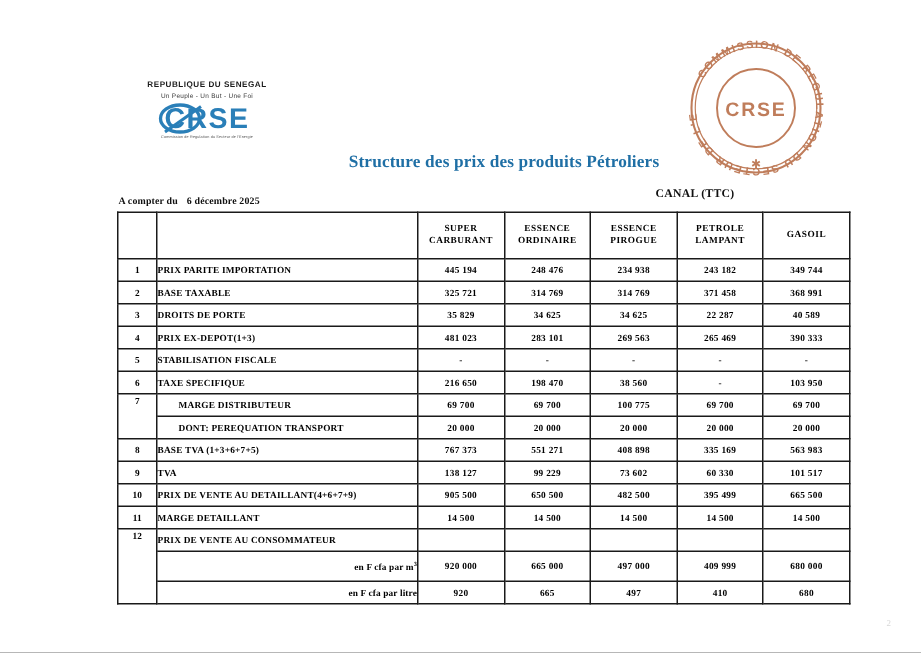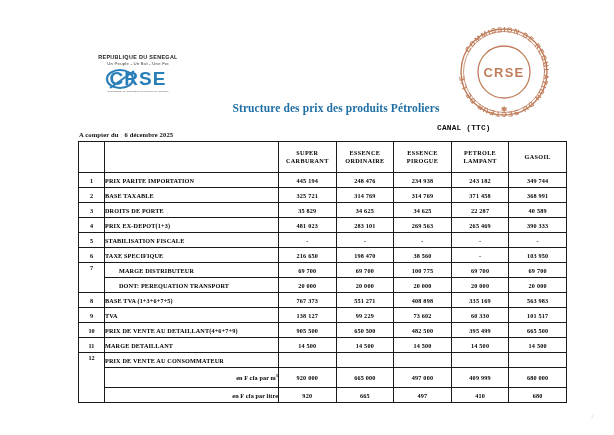--- a/index.html
+++ b/index.html
@@ -79,21 +79,21 @@
     font-family: "Liberation Serif", serif;
     font-weight: bold;
     font-size: 11.5px;
     color: #1f6fa5;
     letter-spacing: 0.1px;
   }
   .canal-label {
     position: absolute;
     left: 437px;
     top: 124px;
-    font-family: Liberation Mono, monospace;
+    font-family: Liberation Serif, serif;
     font-weight: bold;
     font-size: 7.8px;
     color: #111;
     letter-spacing: 0.2px;
   }
   .date-line {
     position: absolute;
     left: 79px;
     top: 131px;
     font-family: "Liberation Serif", serif;

